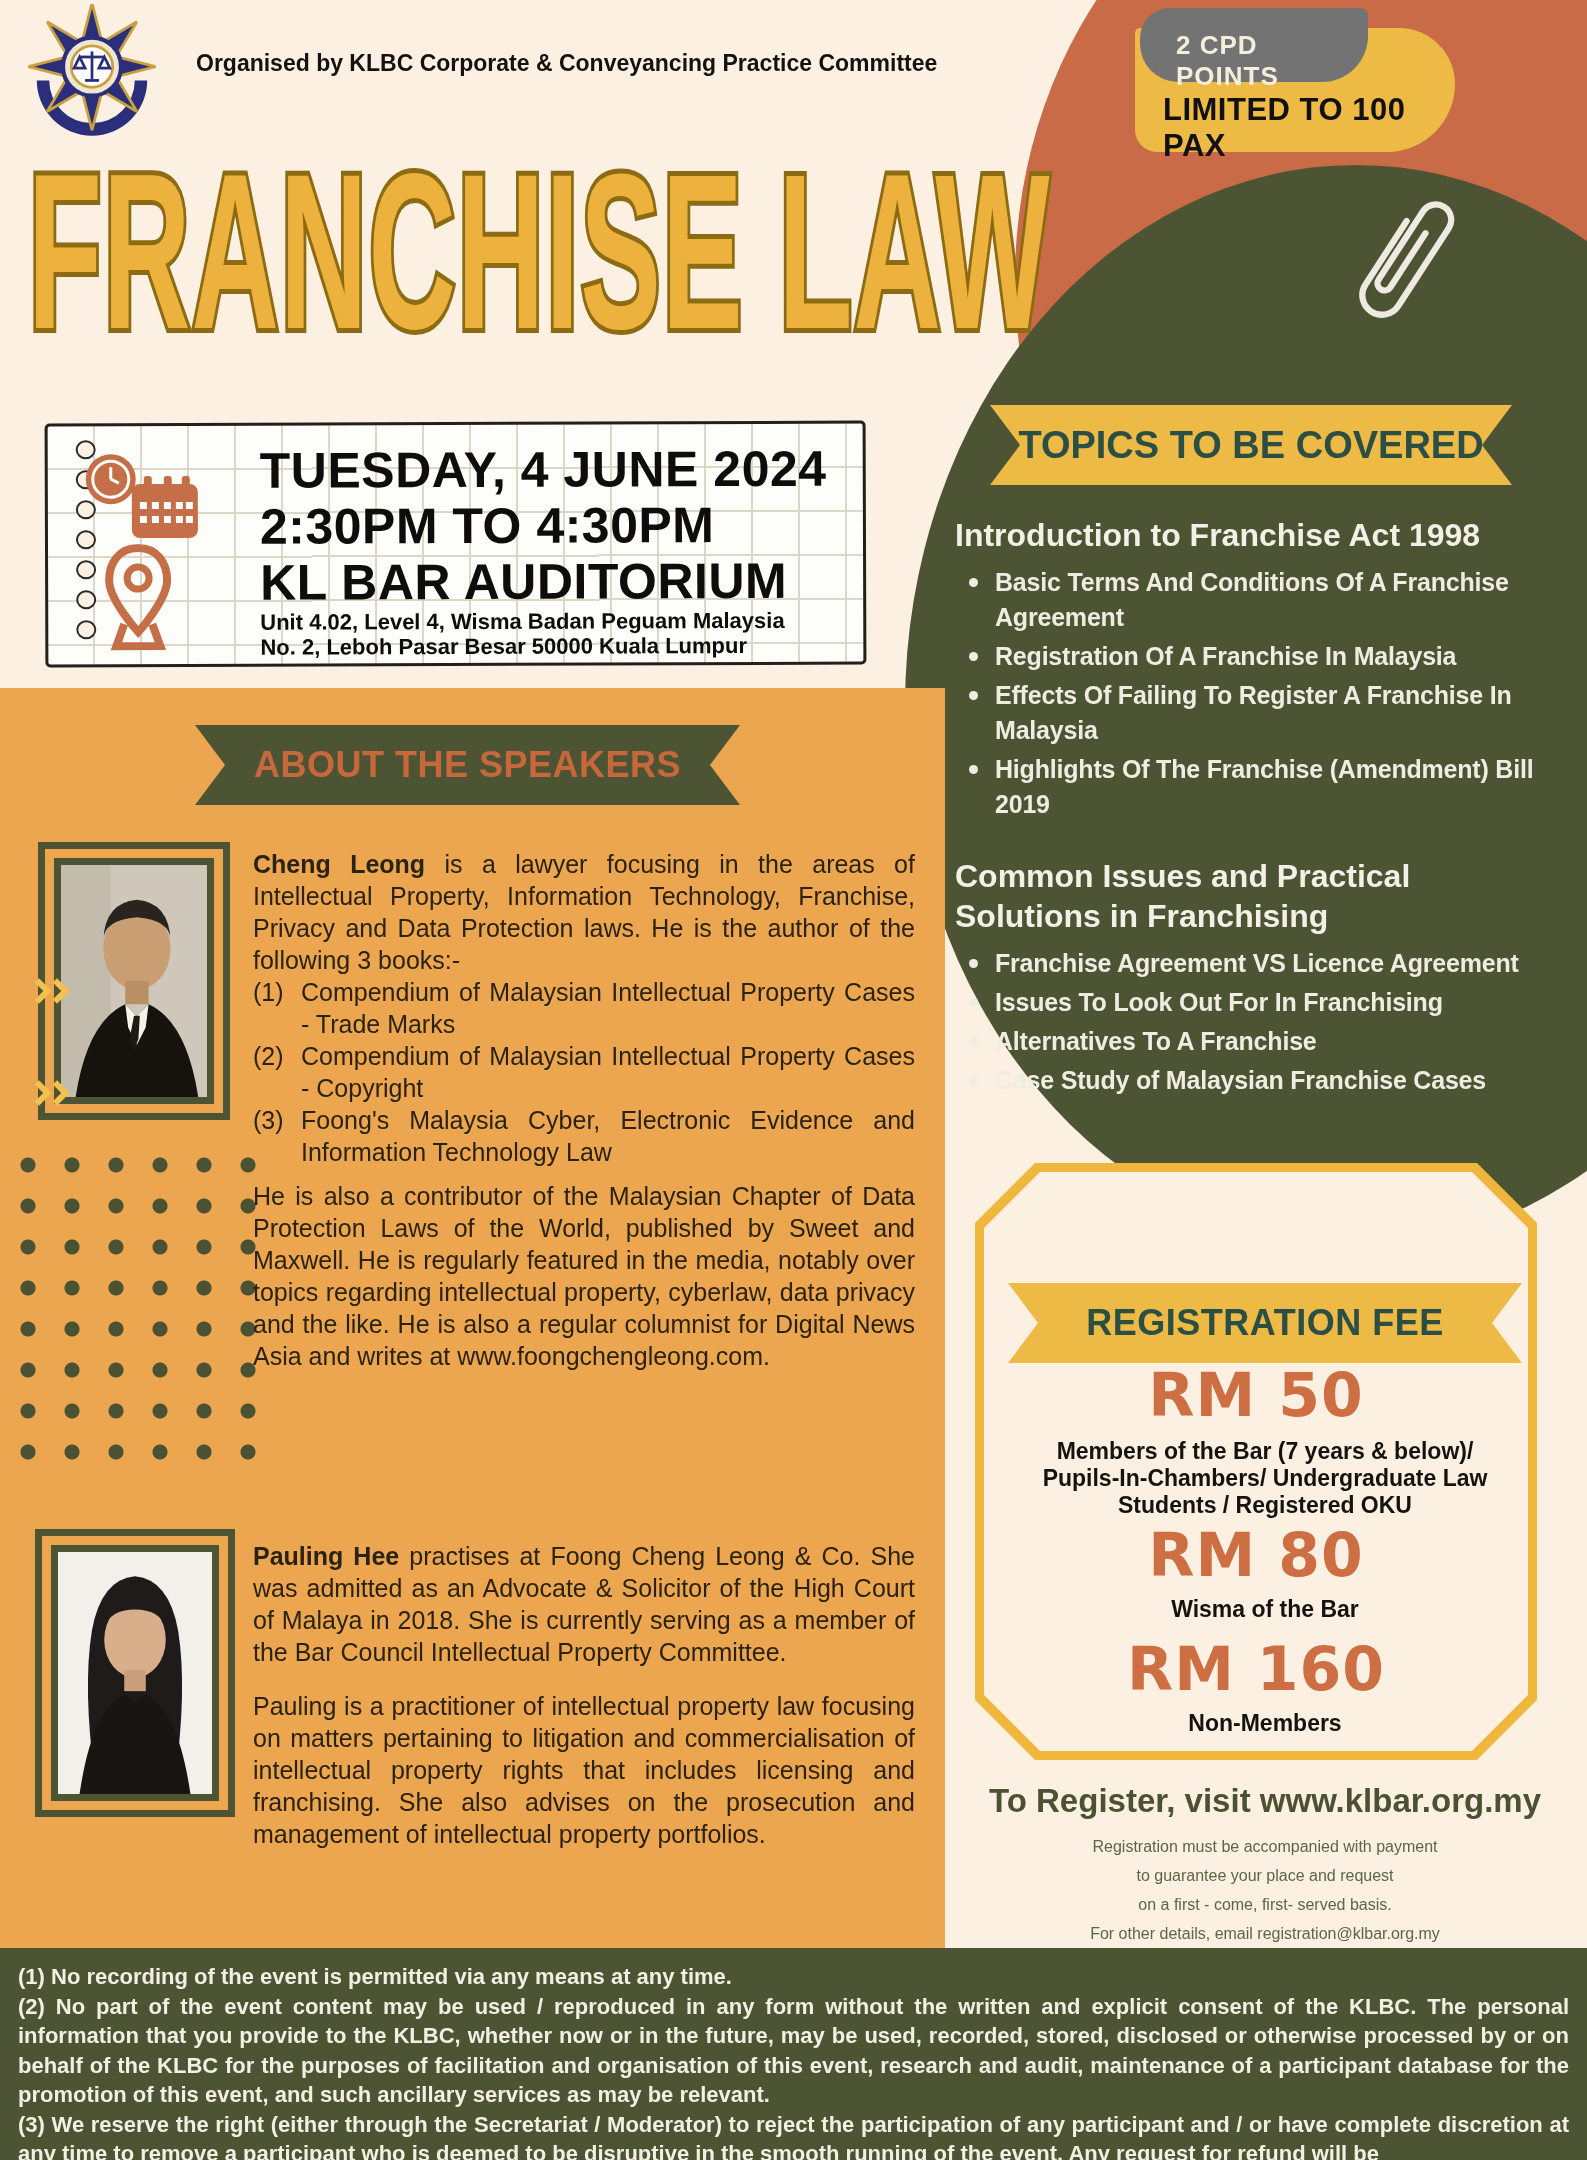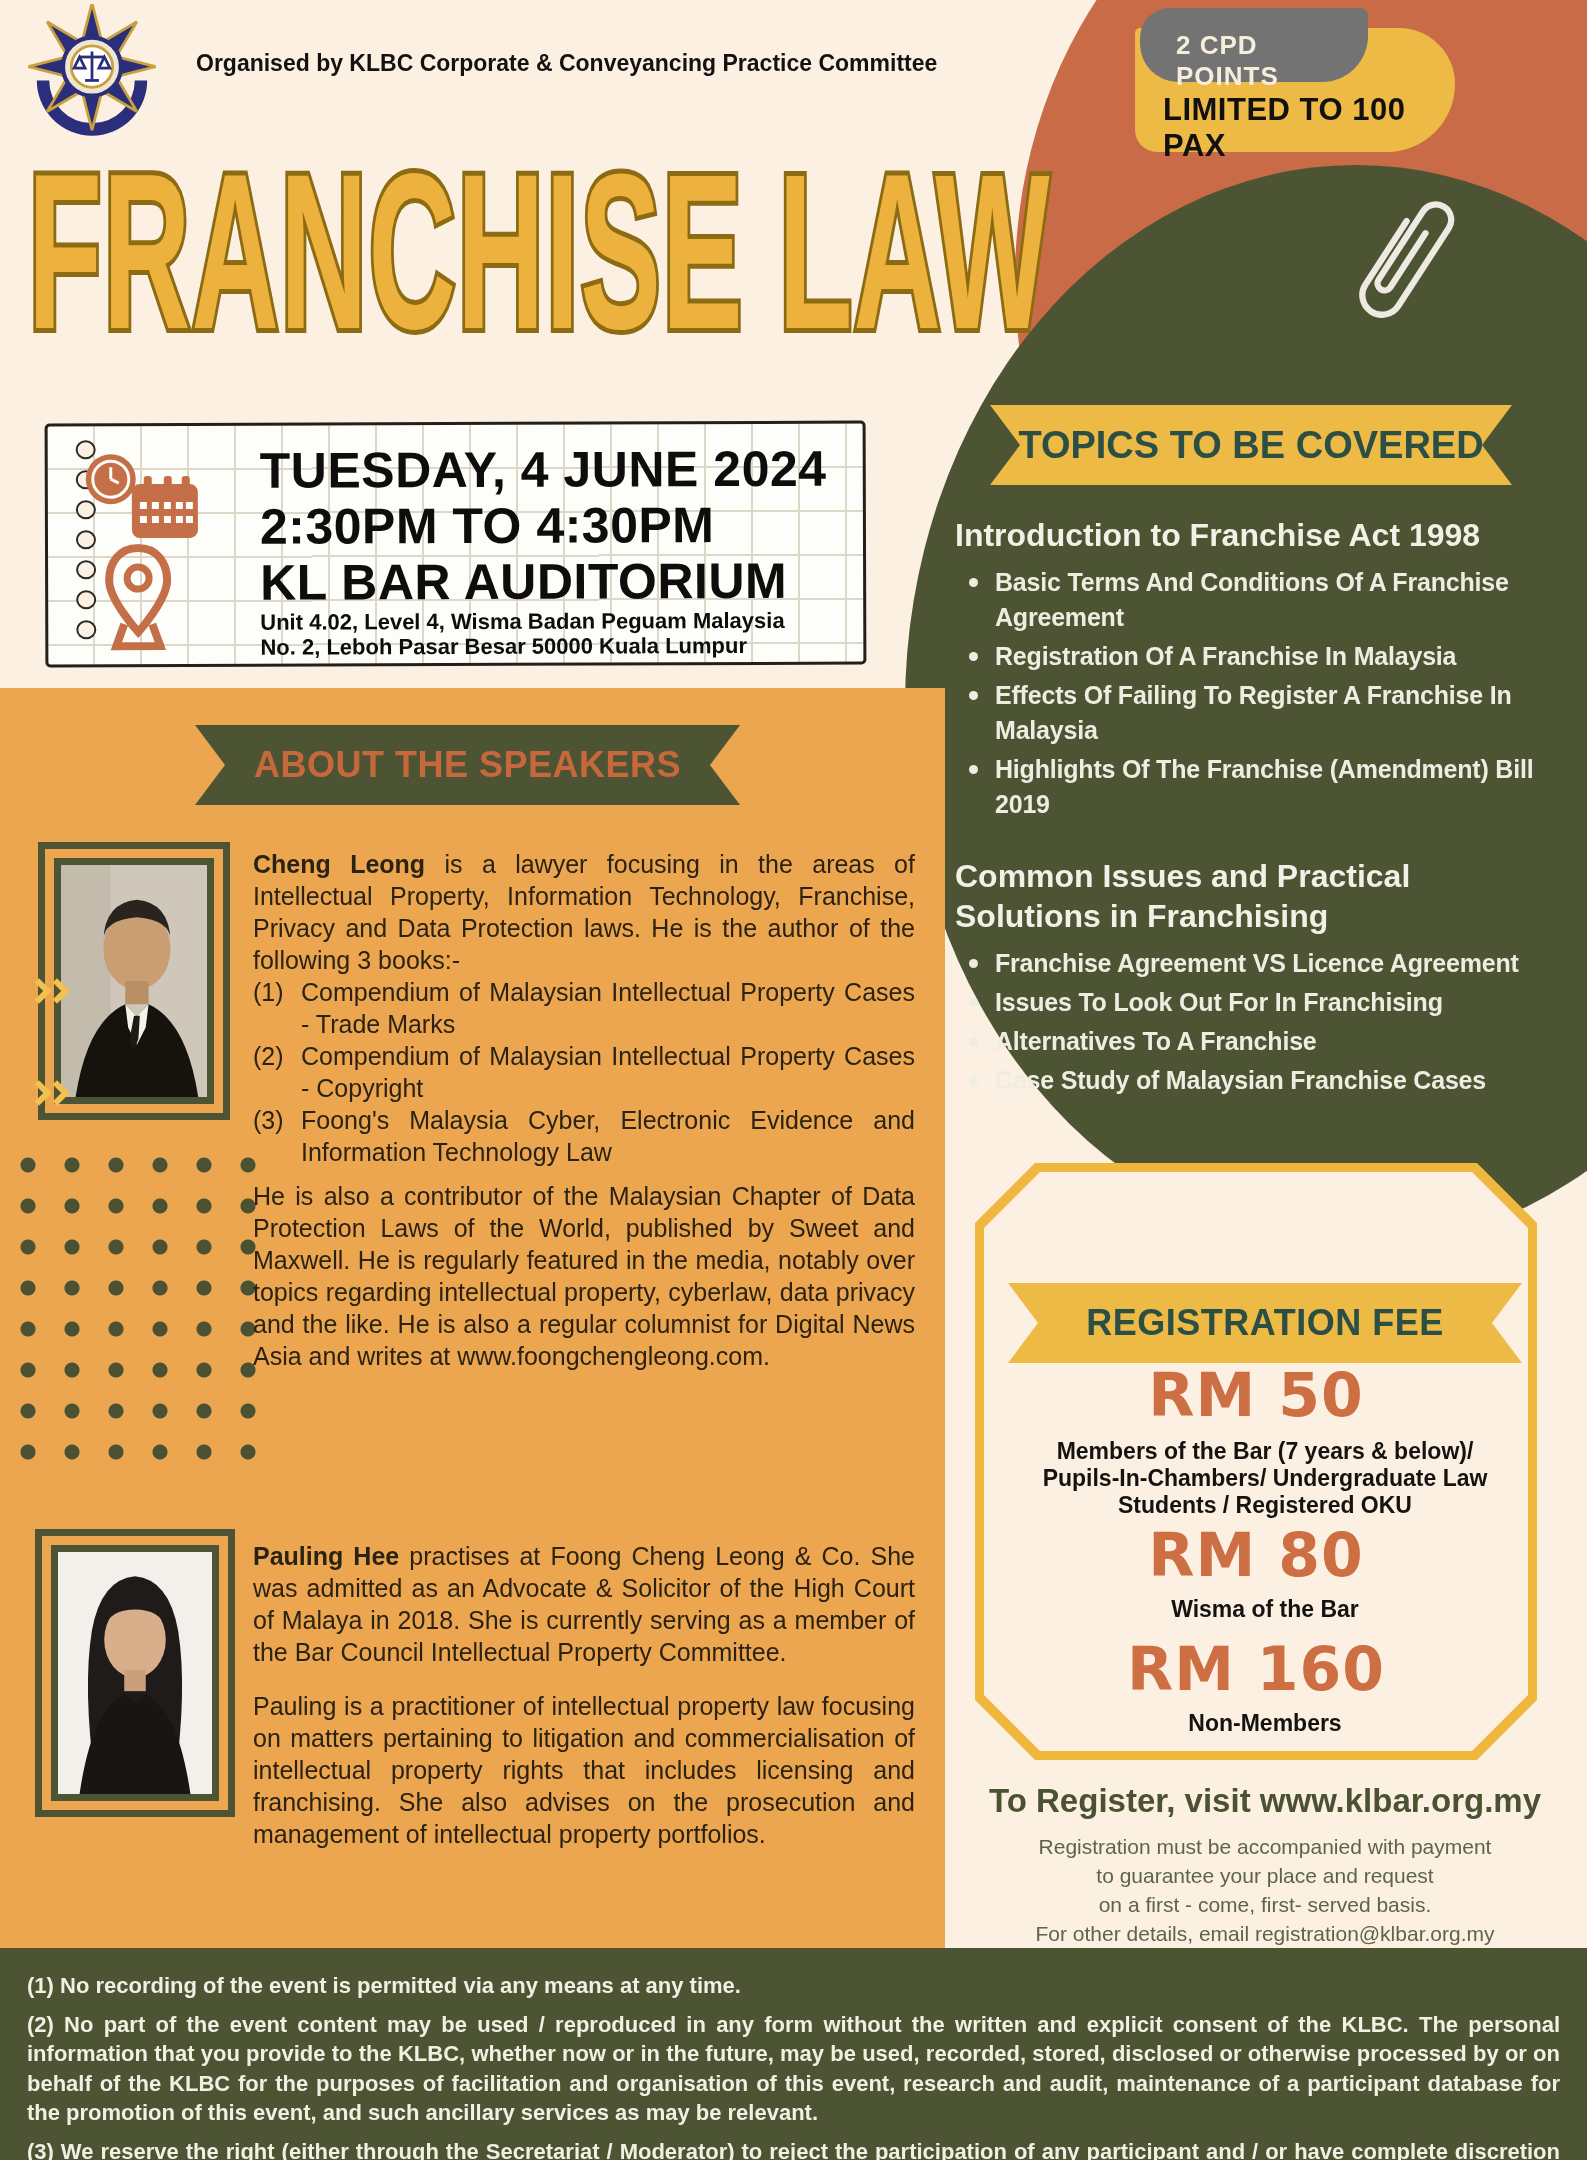--- a/index.html
+++ b/index.html
@@ -84,26 +84,26 @@
   .fee-card .card-in{position:absolute;left:9px;top:9px;right:9px;bottom:9px;background:#FBF0E2;
     clip-path:polygon(56px 0,calc(100% - 56px) 0,100% 56px,100% calc(100% - 56px),calc(100% - 56px) 100%,56px 100%,0 calc(100% - 56px),0 56px);}
   .price{position:absolute;left:0;width:100%;text-align:center;font-family:"DejaVu Sans","Liberation Sans",sans-serif;
     font-size:60px;font-weight:bold;color:#CE6E43;letter-spacing:1px;}
   .price-desc{position:absolute;left:40px;width:482px;text-align:center;font-size:23px;font-weight:bold;color:#15130f;line-height:27px;}
 
   
   .register-h{position:absolute;left:955px;top:1782px;width:620px;text-align:center;
     font-size:33px;font-weight:bold;color:#4A5231;}
   .register-sub{position:absolute;left:955px;top:1832px;width:620px;text-align:center;
-    font-size:21px;line-height:29px;color:#5D6547;}
+    font-size:16px;line-height:29px;color:#5D6547;}
 
   
   .footer-text{position:absolute;left:18px;top:1962px;width:1551px;color:#F2EFE3;
     font-size:22px;font-weight:bold;line-height:29.5px;text-align:justify;}
-  .footer-text p{margin:9px;}
+  .footer-text p{margin:0;}
 </style>
 </head>
 <body>
 
 <div id="poster">
 
   <div class="blob-terracotta"></div>
   <div class="blob-green"></div>
   <div class="col-orange"></div>
 

